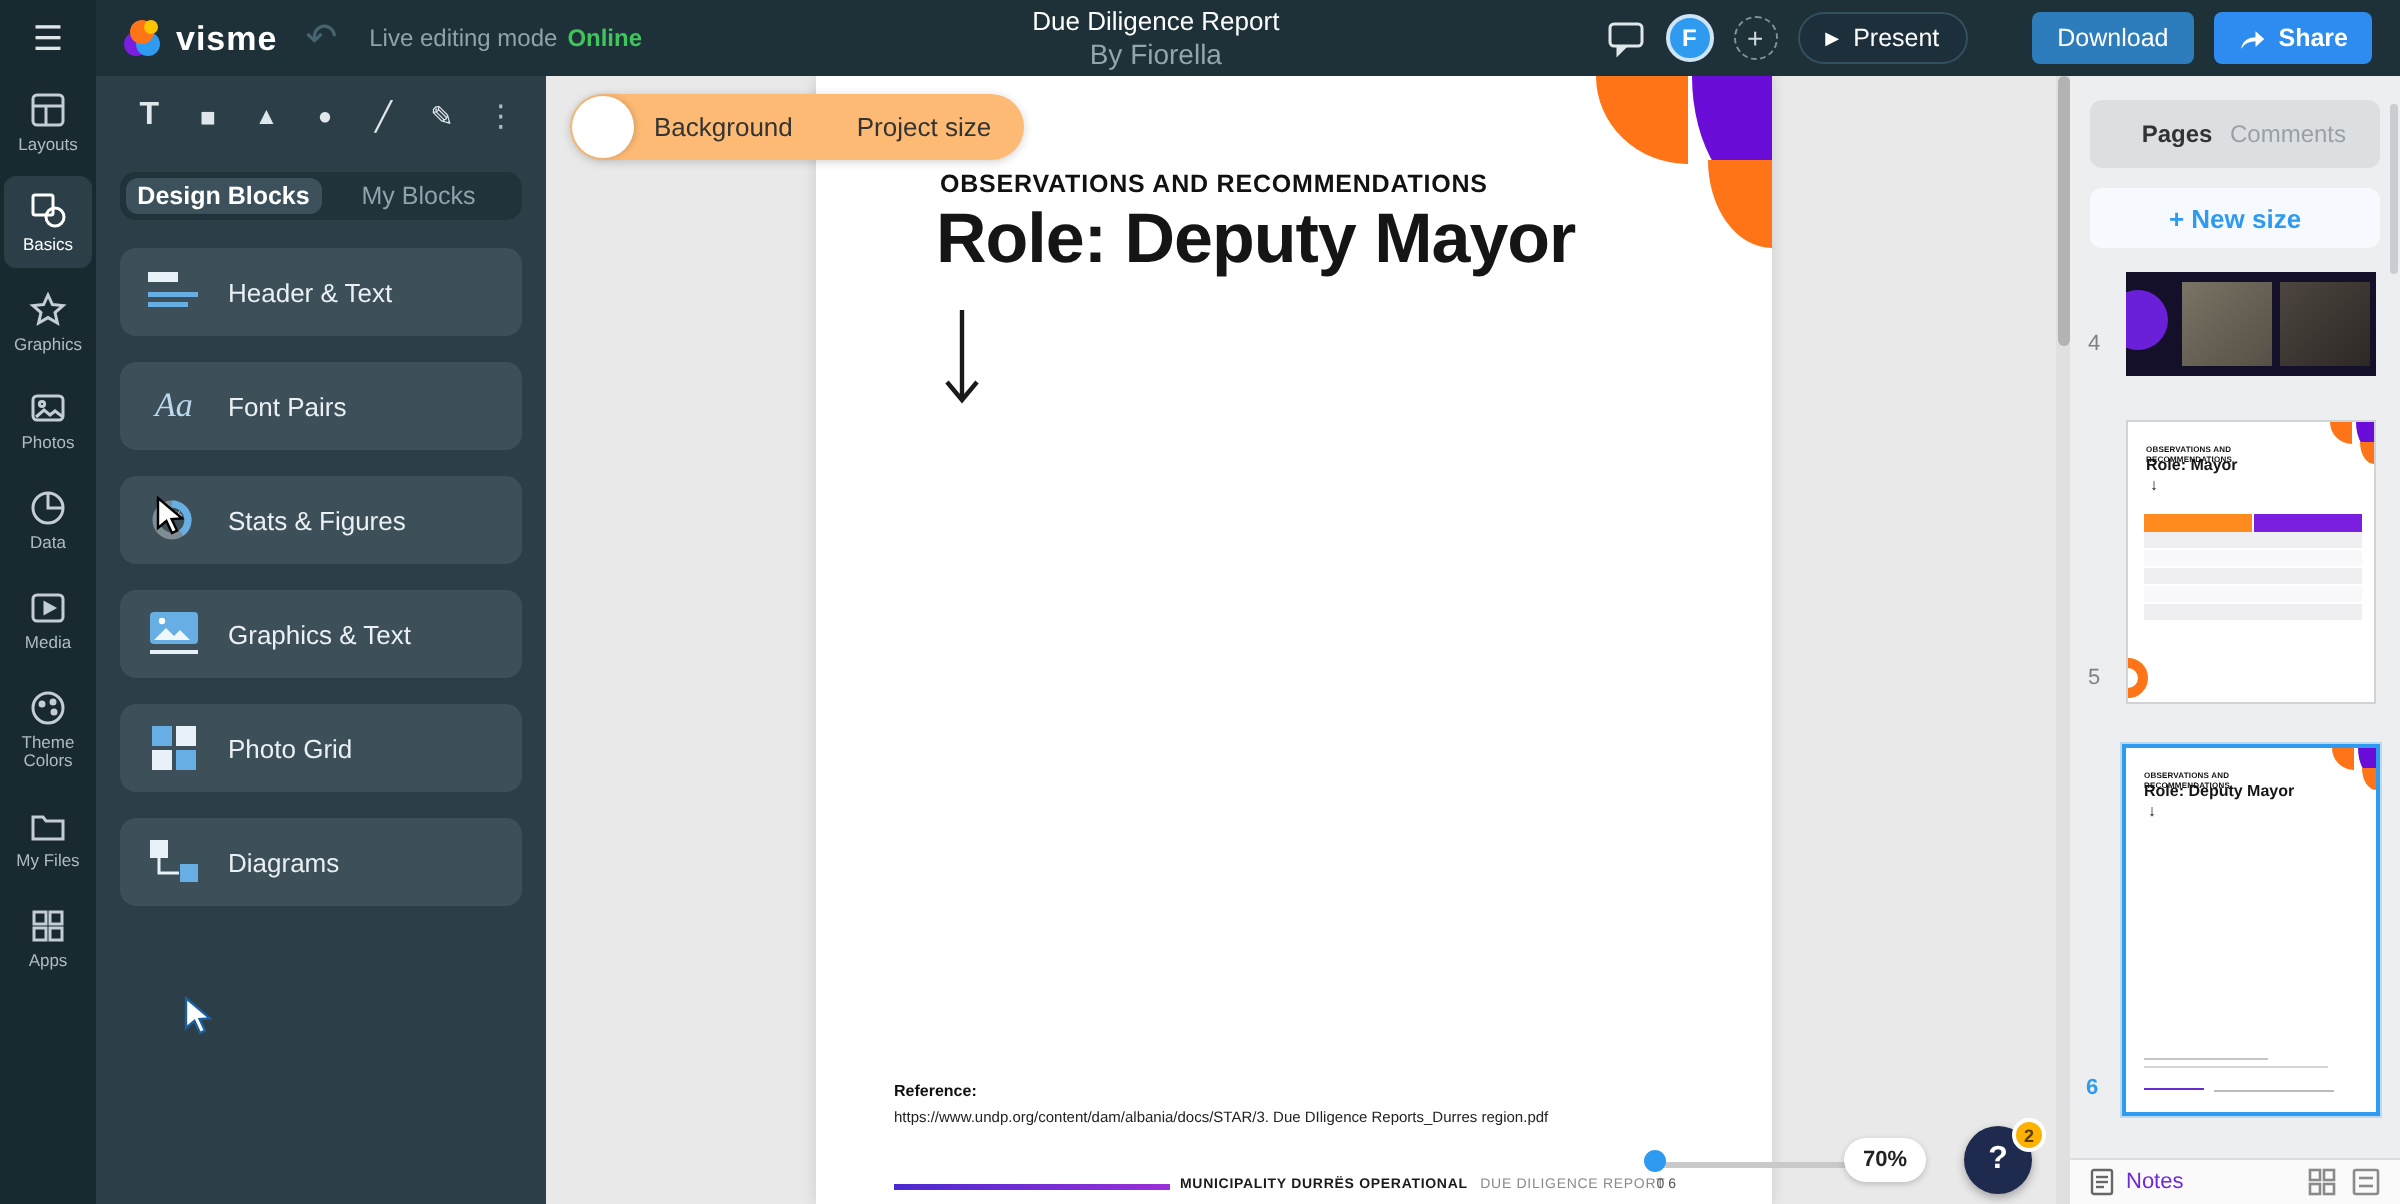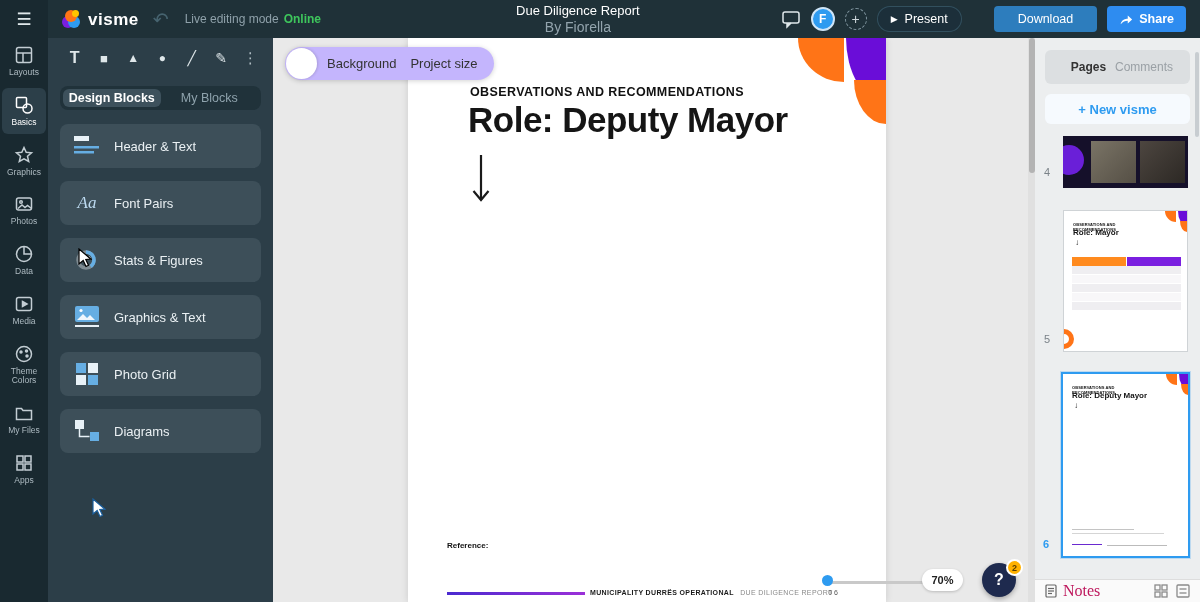--- a/index.html
+++ b/index.html
@@ -17,21 +17,21 @@
   .doc-meta { position:absolute; left:46%; transform:translateX(-50%); text-align:center; }
   .doc-title { color:#fff; font-size:13px; }
   .doc-author { color:#93a4ad; font-size:14px; margin-top:1px; }
   .topbar-right { position:absolute; right:14px; display:flex; align-items:center; gap:10px; }
   .bubble-icon { width:20px; height:20px; cursor:pointer; }
   .avatar { width:24px; height:24px; border-radius:50%; background:#2e9bf0; border:2px solid #cfe5f7; color:#fff; font-size:12px; font-weight:bold; display:flex; align-items:center; justify-content:center; cursor:pointer; }
   .add-collab { width:22px; height:22px; border-radius:50%; border:1px dashed #7f949e; color:#cfd8dc; font-size:14px; display:flex; align-items:center; justify-content:center; cursor:pointer; }
   .btn { height:26px; display:flex; align-items:center; justify-content:center; font-size:12.5px; color:#fff; cursor:pointer; }
   .btn-present { background:#1c2f3a; box-shadow:inset 0 0 0 1px #32505e; border-radius:14px; padding:0 14px; gap:7px; }
   .btn-present .play { font-size:9px; }
-  .btn-download { background:#2d7dbd; border-radius:4px; padding:0 24px; margin-left:22px; }
+  .btn-download { background:#2d7dbd; border-radius:4px; padding:0 13px; margin-left:22px; }
   .btn-share { background:#2e8cf0; border-radius:4px; padding:0 12px; gap:6px; font-weight:bold; }
 
   
   .sidebar { position:absolute; left:0; top:0; width:48px; height:602px; background:#192930; z-index:30; display:flex; flex-direction:column; align-items:center; }
   .hamburger { height:38px; display:flex; align-items:center; justify-content:center; color:#dfe7ea; font-size:17px; width:100%; cursor:pointer; }
   .side-item { width:44px; border-radius:6px; padding:7px 0 6px; margin-bottom:4px; display:flex; flex-direction:column; align-items:center; gap:3px; cursor:pointer; }
   .side-item svg { stroke:#c3cdd3; }
   .side-label { color:#aebbc2; font-size:8.5px; text-align:center; line-height:1.15; width:42px; }
   .side-item.active { background:#2c3f49; }
   .side-item.active .side-label { color:#fff; }
@@ -49,21 +49,21 @@
   .panel-tab { flex:1; border-radius:6px; display:flex; align-items:center; justify-content:center; font-size:12.5px; color:#8fa3ad; cursor:pointer; }
   .panel-tab.active { background:#3d515c; color:#fff; font-weight:bold; }
   .block-item { margin:0 12px 13px; height:44px; background:#3d4f59; border-radius:8px; display:flex; align-items:center; padding-left:8px; gap:8px; cursor:pointer; }
   .block-icon { width:38px; height:30px; position:relative; flex:none; }
   .block-label { color:#eaf0f3; font-size:13px; }
   .aa-glyph { font-style:italic; color:#bcd9ef; font-size:17px; font-family:Liberation Serif, serif; }
   .stats-badge { position:absolute; left:9px; top:10px; width:18px; text-align:center; font-size:5px; color:#fff; }
 
   
   .canvas { position:absolute; left:273px; top:38px; right:165px; bottom:0; background:#e9e9e9; }
-  .float-toolbar { position:absolute; left:12px; top:9px; height:33px; background:#c4b5fd; border-radius:17px; box-shadow:0 1px 5px rgba(0,0,0,.18); display:flex; align-items:center; padding:0 16px 0 42px; gap:14px; z-index:5; }
+  .float-toolbar { position:absolute; left:12px; top:9px; height:33px; background:#fdba74; border-radius:17px; box-shadow:0 1px 5px rgba(0,0,0,.18); display:flex; align-items:center; padding:0 16px 0 42px; gap:32px; z-index:5; }
   .float-circle { position:absolute; left:1px; top:1px; width:31px; height:31px; border-radius:50%; background:#fff; box-shadow:1px 0 3px rgba(0,0,0,.15); cursor:pointer; }
   .float-btn { font-size:13px; color:#333; cursor:pointer; white-space:nowrap; }
 
   .page { position:absolute; left:135px; top:0; width:478px; height:564px; background:#fff; box-shadow:0 0 7px rgba(0,0,0,.13); overflow:hidden; }
   .deco-o1 { position:absolute; right:42px; top:0; width:46px; height:44px; background:#ff7417; border-radius:0 0 0 100%; }
   .deco-p  { position:absolute; right:0; top:0; width:40px; height:64px; background:#6a0dd8; border-radius:0 0 0 100%; }
   .deco-o2 { position:absolute; right:0; top:42px; width:32px; height:44px; background:#ff7417; border-radius:0 0 0 100%; }
   .page-kicker { position:absolute; left:62px; top:47px; font-size:12.5px; font-weight:bold; color:#111; letter-spacing:.4px; }
   .page-title { position:absolute; left:60px; top:62px; font-size:35px; font-weight:800; color:#151515; letter-spacing:-.5px; }
   .page-arrow { position:absolute; left:64px; top:116px; }
@@ -110,21 +110,21 @@
   .t5-row { height:9px; background:#efeef1; border-bottom:1px solid #fff; }
   .t5-row.alt { background:#f8f7f9; }
   .t5-arc { position:absolute; left:-10px; bottom:2px; width:20px; height:20px; border:5px solid #ff7417; border-radius:50%; background:transparent; }
   .t6-refline1 { position:absolute; left:9px; bottom:26px; width:62px; height:1.5px; background:#c4c4c4; }
   .t6-refline2 { position:absolute; left:9px; bottom:22px; width:92px; height:1.5px; background:#d5d5d5; }
   .t6-footline { position:absolute; left:9px; bottom:11px; width:30px; height:1.5px; background:#6a2ad0; }
   .t6-foottext { position:absolute; left:44px; bottom:10px; width:60px; height:1.5px; background:#bbb; }
   .num4 { left:9px; top:128px; } .num5 { left:9px; top:295px; }
   .num6 { left:8px; top:500px; color:#2e9bf0; font-weight:bold; }
   .notes-bar { position:absolute; left:0; right:0; bottom:0; height:23px; background:#fafafa; border-top:1px solid #ddd; display:flex; align-items:center; padding:0 10px; gap:6px; }
-  .notes-label { font-size:16px; color:#be185d; cursor:pointer;font-family:Liberation Serif, serif; }
+  .notes-label { font-size:11px; color:#6d28d9; cursor:pointer; }
   .view-icons { margin-left:auto; display:flex; gap:8px; }
   .rp-scroll { position:absolute; right:1px; top:14px; width:4px; height:85px; background:#c8cdd1; border-radius:2px; }
 
   .cursor { position:absolute; z-index:50; pointer-events:none; }
 </style>
 </head>
 <body>
 
 <div class="app">
 
@@ -341,20 +341,21 @@
 
       <div class="page-kicker">OBSERVATIONS AND RECOMMENDATIONS</div>
       <div class="page-title">Role: Deputy Mayor</div>
 
       <svg class="page-arrow" width="20" height="52" viewBox="0 0 20 52">
           <line x1="9" y1="1" x2="9" y2="46" stroke="#1a1a1a" stroke-width="2.2"></line>
           <path d="M1.5 37 L9 46 L16.5 37" fill="none" stroke="#1a1a1a" stroke-width="2.2"></path>
         </svg>
 
       <div class="ref-label">Reference:</div>
+      <div class="ref-url">https://www.undp.org/content/dam/albania/docs/STAR/3. Due DIligence Reports_Durres region.pdf</div>
 
       <div class="footer-line"></div>
       <div class="footer-text">
         <span class="fl">MUNICIPALITY DURRËS OPERATIONAL</span>
         <span class="fm">DUE DILIGENCE REPORT</span>
       </div>
       <div class="footer-page">06</div>
     </section>
 
     <div class="zoom-track"></div>
@@ -366,21 +367,21 @@
     <div class="canvas-scrollbar">
       <div class="canvas-scroll-thumb"></div>
     </div>
   </main>
 
   <aside class="rightpanel">
     <div class="rp-tabs">
       <div class="rp-tab active">Pages</div>
       <div class="rp-tab">Comments</div>
     </div>
-    <div class="new-page-btn">+ New visme</div>
+    <div class="new-page-btn">+ New size</div>
 
     <span class="thumb-num num4">4</span>
     <div class="thumb thumb4">
       <div class="t4-circle"></div>
       <div class="t4-photo1"></div>
       <div class="t4-photo2"></div>
     </div>
 
     <span class="thumb-num num5">5</span>
     <div class="thumb thumb5">

